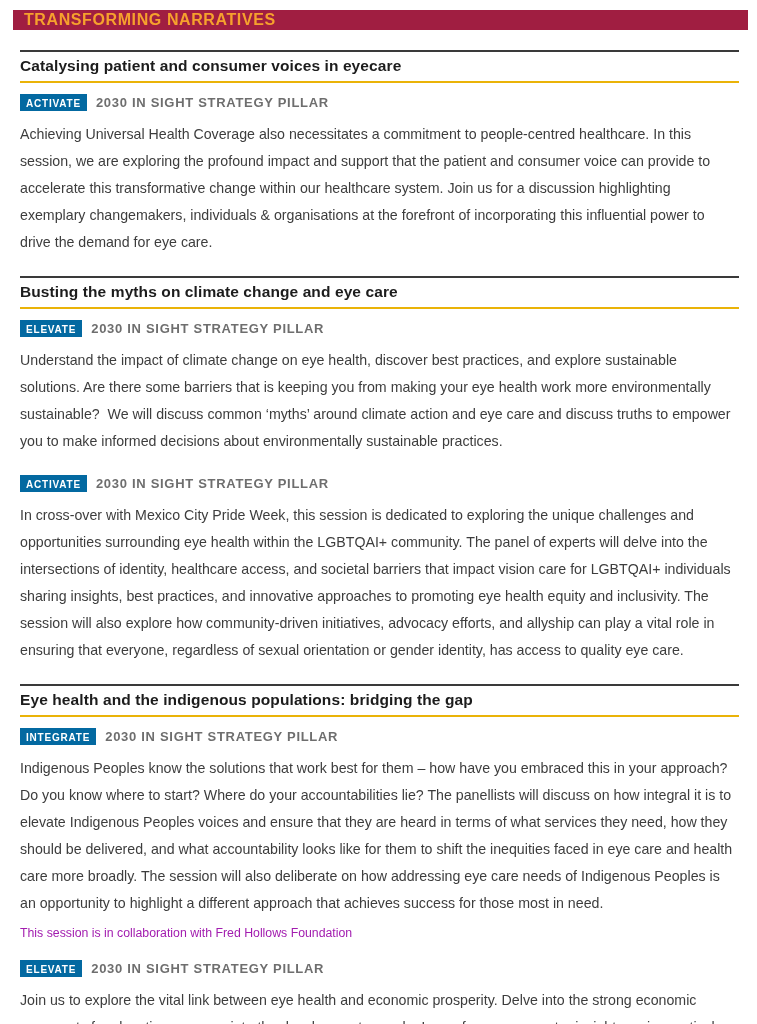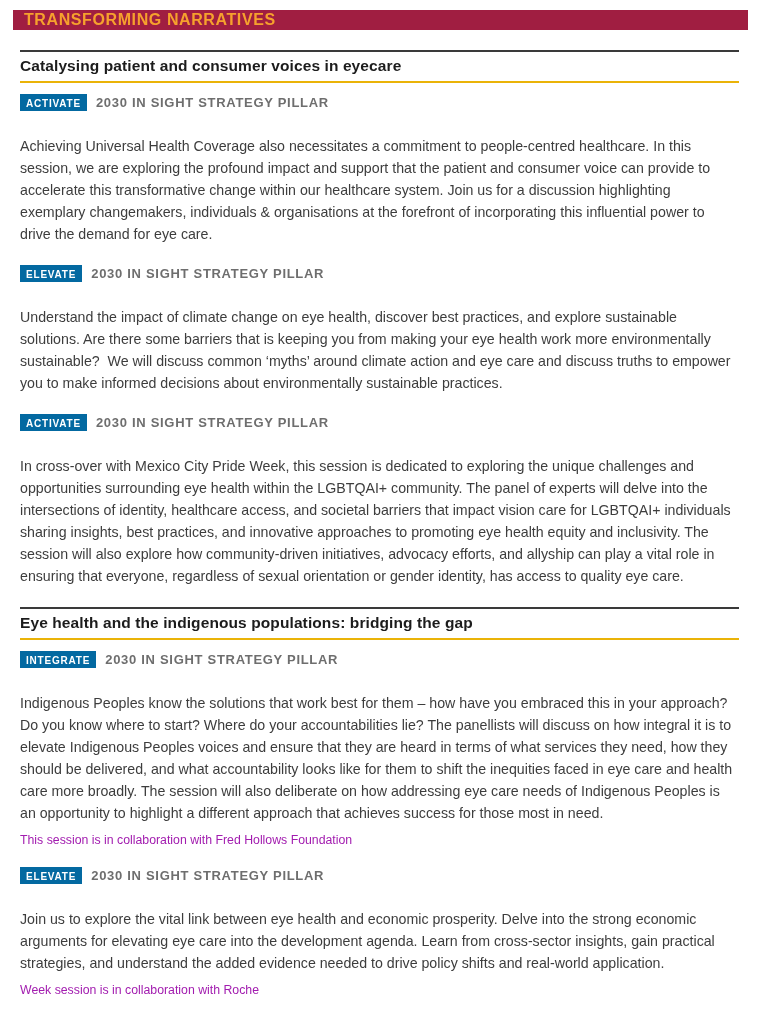--- a/index.html
+++ b/index.html
@@ -56,23 +56,23 @@
     padding: 4px 6px 2px 6px;
     display: inline-block;
   }
   .pillar {
     color: #6E6E6E;
     font-size: 13px;
     font-weight: bold;
     letter-spacing: 0.7px;
   }
   .body-text {
-    margin: 24px 0 0 0;
+    margin: 10px 0 0 0;
     font-size: 14.2px;
-    line-height: 22px;
+    line-height: 27px;
     color: #3d3d3d;
     white-space: pre-wrap;
   }
   .collab-note {
     margin: 9px 0 0 0;
     font-size: 12.3px;
     color: #a21caf;
   }
 </style>
 </head>
@@ -87,20 +87,21 @@
   <section class="session">
     <h2 class="session-title">Catalysing patient and consumer voices in eyecare</h2>
     <div class="meta-row">
       <span class="badge">ACTIVATE</span>
       <span class="pillar">2030 IN SIGHT STRATEGY PILLAR</span>
     </div>
     <p class="body-text">Achieving Universal Health Coverage also necessitates a commitment to people-centred healthcare. In this session, we are exploring the profound impact and support that the patient and consumer voice can provide to accelerate this transformative change within our healthcare system. Join us for a discussion highlighting exemplary changemakers, individuals &amp; organisations at the forefront of incorporating this influential power to drive the demand for eye care.</p>
   </section>
 
   <section class="session">
+    <h2 class="session-title">Busting the myths on climate change and eye care</h2>
     <div class="meta-row">
       <span class="badge">ELEVATE</span>
       <span class="pillar">2030 IN SIGHT STRATEGY PILLAR</span>
     </div>
     <p class="body-text">Understand the impact of climate change on eye health, discover best practices, and explore sustainable solutions. Are there some barriers that is keeping you from making your eye health work more environmentally sustainable?  We will discuss common ‘myths’ around climate action and eye care and discuss truths to empower you to make informed decisions about environmentally sustainable practices.</p>
   </section>
 
   <section class="session">
     <div class="meta-row">
       <span class="badge">ACTIVATE</span>

